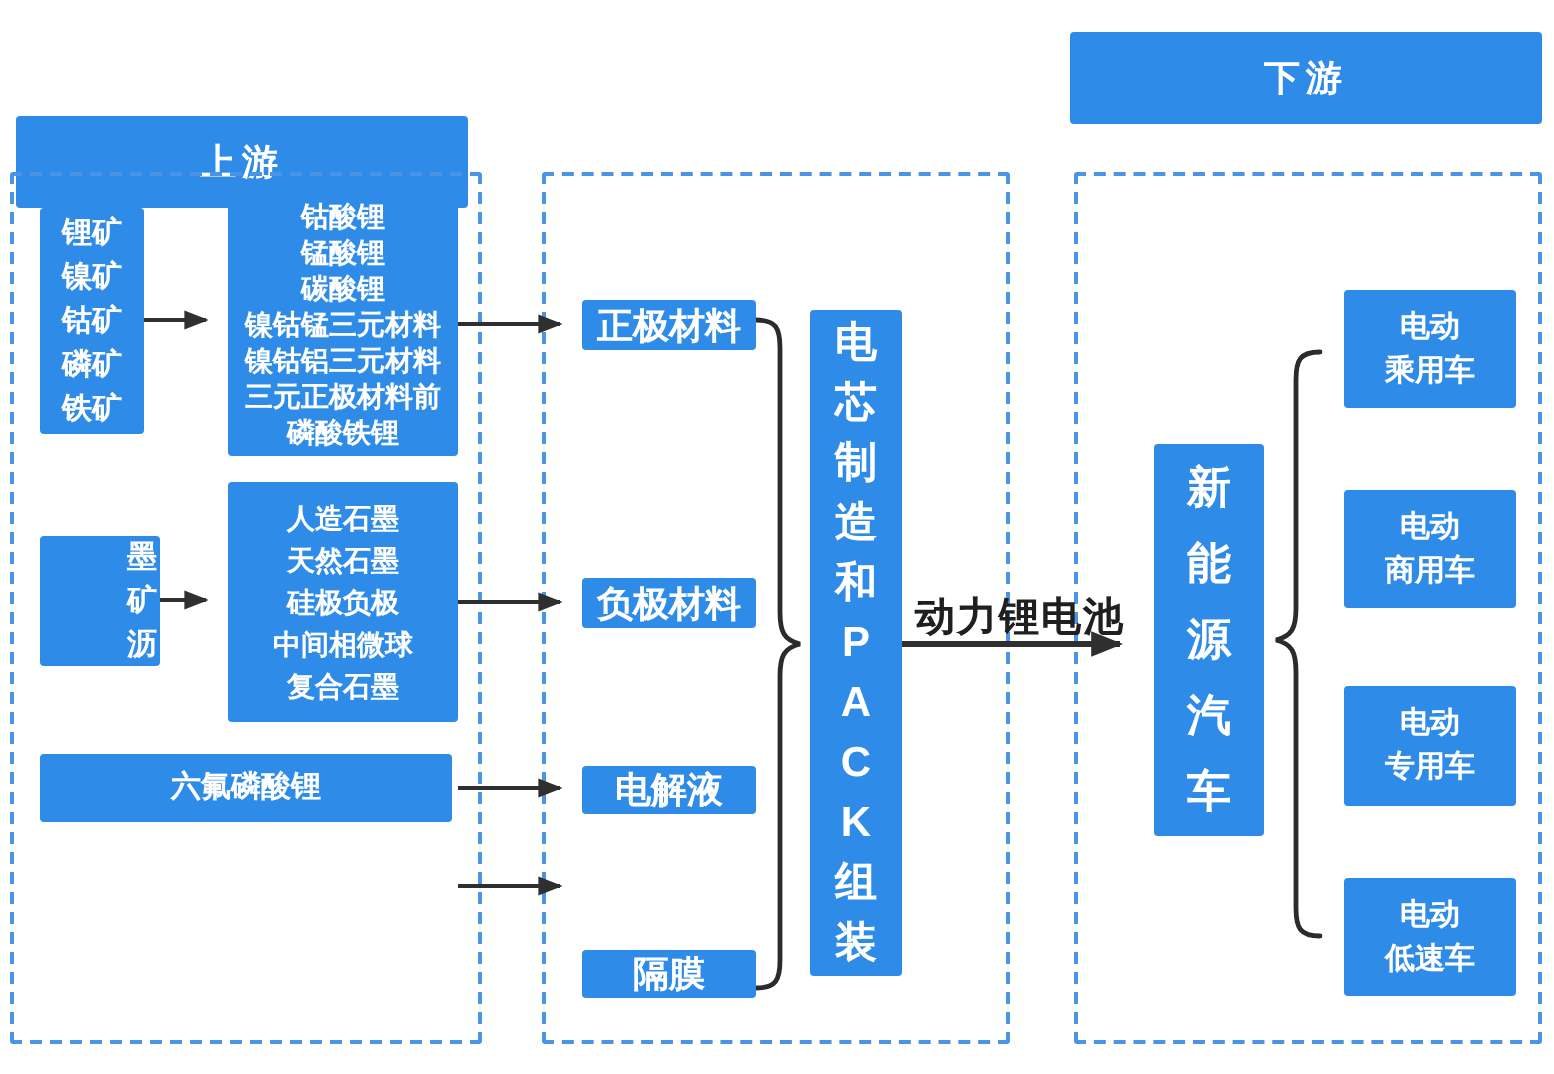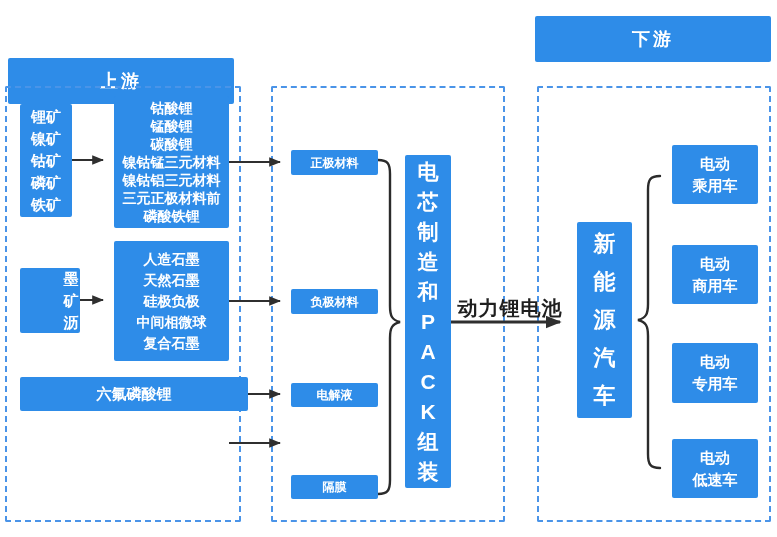--- a/index.html
+++ b/index.html
@@ -21,21 +21,21 @@
   }
   .sect{
     position:absolute;top:86px;height:436px;border:2px dashed var(--dashed-border);
     border-radius:2px;box-sizing:border-box;background:transparent;
   }
   .bx{
     position:absolute;background:var(--box-blue);color:var(--box-text);
     display:flex;align-items:center;justify-content:center;text-align:center;
     font-weight:700;white-space:pre-line;border-radius:2px;box-sizing:border-box;
   }
-  .bx.small{font-size:12px;line-height:20px;}
+  .bx.small{font-size:18px;line-height:20px;}
   .bx.list{font-size:15px;line-height:22px;}
   .bx.dense{font-size:14px;line-height:18px;}
   .bx.vert{font-size:21px;line-height:30px;letter-spacing:0;}
   .bx.nev{font-size:22px;line-height:38px;}
   .bx.veh{font-size:15px;line-height:22px;}
   .flowlbl{
     position:absolute;left:444px;top:295px;width:132px;text-align:center;
     color:var(--flow-label-text);font-size:20px;font-weight:700;letter-spacing:1px;
   }
   svg.connectors{position:absolute;left:0;top:0;pointer-events:none;}
@@ -87,21 +87,21 @@
 镍钴铝三元材料
 三元正极材料前
 磷酸铁锂</div>
   <div class="bx list" style="left:20px;top:268px;width:60px;height:65px;padding-left:42px;">石墨矿
 沥青</div>
   <div class="bx dense" style="left:114px;top:241px;width:115px;height:120px;font-size:14px;line-height:21px;">人造石墨
 天然石墨
 硅极负极
 中间相微球
 复合石墨</div>
-  <div class="bx small" style="left:20px;top:377px;width:228px;height:34px;font-size:15px;">六氟磷酸锂</div>
+  <div class="bx small" style="left:20px;top:377px;width:206px;height:34px;font-size:15px;">六氟磷酸锂</div>
 
   <div class="bx small" style="left:291px;top:150px;width:87px;height:25px;">正极材料</div>
   <div class="bx small" style="left:291px;top:289px;width:87px;height:25px;">负极材料</div>
   <div class="bx small" style="left:291px;top:383px;width:87px;height:24px;">电解液</div>
   <div class="bx small" style="left:291px;top:431px;width:87px;height:24px;margin-top:44px;">隔膜</div>
   <div class="bx vert" style="left:405px;top:155px;width:46px;height:333px;">电
 芯
 制
 造
 和

